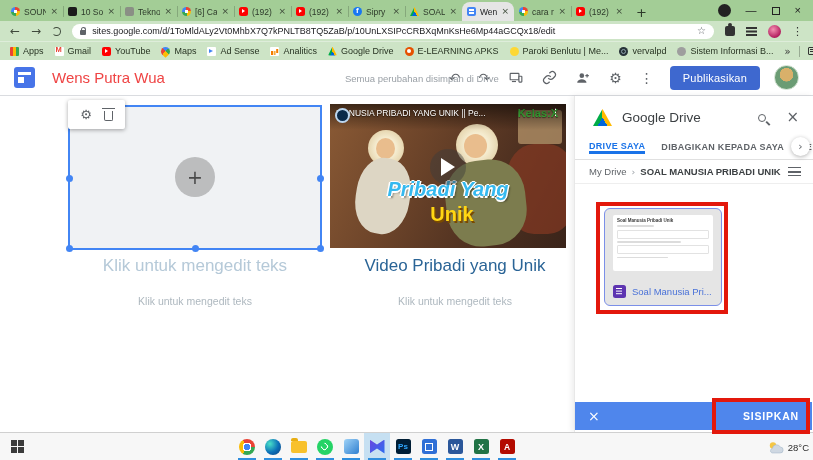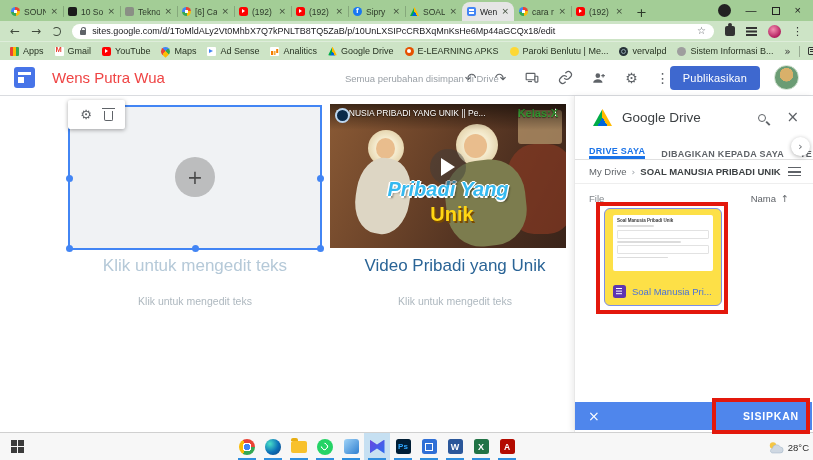--- a/index.html
+++ b/index.html
@@ -79,21 +79,21 @@
   
   .sites-header { height:36px; background:#fff; border-bottom:1px solid #dadce0; display:flex; align-items:center; padding:0 14px; position:relative; }
   .sites-logo { width:21px; height:21px; background:#4774e8; border-radius:3px; position:relative; flex:none; }
   .sites-logo::before { content:""; position:absolute; left:4px; right:4px; top:5px; height:3px; background:#fff; }
   .sites-logo::after { content:""; position:absolute; left:4px; top:10px; width:6px; height:6px; background:#fff; }
   .site-title { font-size:15px; color:#ef4444; margin-left:17px; }
   .save-status { position:absolute; left:345px; top:50%; transform:translateY(-50%); font-size:9.5px; color:#9aa0a6; }
   .hdr-icons { margin-left:auto; display:flex; align-items:center; gap:18px; color:#5f6368; }
   .hic { font-size:14px; line-height:1; cursor:pointer; color:#5f6368; }
   .hic svg { display:block; }
-  .publish-btn { background:#3e68cf; color:#fff; font-size:11px; font-weight:500; padding:6px 13px; border-radius:4px; border:none; letter-spacing:.2px; cursor:pointer; }
+  .publish-btn { background:#3e68cf; color:#fff; font-size:11px; font-weight:500; padding:6px 13px; border-radius:4px; border:none; margin-left:16px; letter-spacing:.2px; cursor:pointer; }
   .avatar-lg { width:25px; height:25px; border-radius:50%; margin-left:14px; background:radial-gradient(circle at 50% 38%,#d9b06a 0 36%,#6b9c74 38%); border:1px solid #cfe0cf; }
 
   
   .main { height:336px; display:flex; position:relative; background:#fff; }
   .canvas { flex:1; position:relative; background:#fff; }
 
   .sel-box { position:absolute; left:68px; top:9px; width:254px; height:145px; background:#f0f2f4; border:2px solid #4285f4; }
   .handle { position:absolute; width:7px; height:7px; border-radius:50%; background:#4285f4; }
   .chip { position:absolute; left:68px; top:4px; width:57px; height:29px; background:#fff; border-radius:2px; box-shadow:0 1px 4px rgba(0,0,0,.35); display:flex; align-items:center; justify-content:center; gap:12px; z-index:3; }
   .chip .gear { font-size:13px; color:#5f6368; line-height:1; cursor:pointer; }
@@ -126,36 +126,36 @@
   .cap-right { position:absolute; left:330px; top:199px; width:250px; text-align:center; font-size:10.5px; color:#aeb8bf; }
 
   
   .panel { width:239px; background:#fff; border-left:1px solid #e8e8e8; box-shadow:-2px 0 6px rgba(0,0,0,.08); position:relative; }
   .p-header { display:flex; align-items:center; padding:13px 14px 9px 18px; gap:10px; }
   .drv-logo { width:19px; height:17px; clip-path:polygon(50% 0,0 100%,100% 100%); background:conic-gradient(from 0deg,#ffba00 0 150deg,#0066da 150deg 210deg,#00ac47 210deg 360deg); flex:none; }
   .p-title { font-size:13.5px; color:#3c4043; flex:1; }
   .mag { width:8px; height:8px; border:1.6px solid #5f6368; border-radius:50%; position:relative; margin-right:10px; cursor:pointer; }
   .mag::after { content:""; position:absolute; width:1.7px; height:5px; background:#5f6368; left:7.4px; top:6.4px; transform:rotate(-45deg); }
   .p-close { font-size:15px; color:#5f6368; line-height:1; cursor:pointer; }
-  .p-tabs { display:flex; align-items:flex-end; border-bottom:1px solid #e0e0e0; padding-left:14px; gap:16px; height:25px; position:relative; }
+  .p-tabs { display:flex; align-items:center; border-bottom:1px solid #e0e0e0; padding-left:14px; gap:16px; height:25px; position:relative; }
   .p-tab { font-size:9px; font-weight:600; letter-spacing:.3px; color:#5f6368; display:flex; align-items:center; white-space:nowrap; cursor:pointer; }
   .p-tab.active { color:#1a73e8; border-bottom:3px solid #1a73e8; }
   .p-tab.cut { overflow:hidden; max-width:18px; }
   .tab-chevron { position:absolute; right:3px; top:2px; width:19px; height:19px; border-radius:50%; background:#fff; box-shadow:0 1px 4px rgba(0,0,0,.3); display:flex; align-items:center; justify-content:center; font-size:11px; color:#5f6368; cursor:pointer; }
   .p-crumbs { display:flex; align-items:center; gap:5px; height:24px; padding:0 12px 0 14px; border-bottom:1px solid #eee; }
   .crumb-root { font-size:9.5px; color:#5f6368; cursor:pointer; }
   .crumb-sep { font-size:9.5px; color:#9aa0a6; }
   .crumb-cur { font-size:9.5px; font-weight:600; color:#3c4043; white-space:nowrap; overflow:hidden; flex:1; }
   .listview-icon { width:13px; height:9px; border-top:1.7px solid #5f6368; border-bottom:1.7px solid #5f6368; position:relative; cursor:pointer; flex:none; }
   .listview-icon::after { content:""; position:absolute; left:0; right:0; top:2.9px; height:1.7px; background:#5f6368; }
   .p-filehdr { display:flex; align-items:center; padding:9px 24px 2px 14px; }
   .fh-file { font-size:9.5px; color:#80868b; flex:1; }
   .fh-nama { font-size:9.5px; color:#5f6368; }
   .fh-arrow { font-size:9.5px; color:#5f6368; margin-left:5px; }
-  .file-card { position:absolute; left:29px; top:112px; width:118px; height:98px; background:#fde047; border:1px solid #7b8fe8; border-radius:6px; cursor:pointer; }
+  .file-card { position:absolute; left:29px; top:112px; width:118px; height:98px; background:#e5e5e5; border:1px solid #7b8fe8; border-radius:6px; cursor:pointer; }
   .sheet { position:absolute; left:8px; right:8px; top:6px; height:56px; background:#fff; border-radius:2px; padding:3px 4px; overflow:hidden; }
   .sheet-title { font-size:4.5px; color:#3c3c3c; font-weight:bold; }
   .sline { height:1.6px; background:#dcdcdc; margin-top:2.4px; border-radius:1px; }
   .sline.w40 { width:40%; } .sline.w70 { width:70%; } .sline.w55 { width:55%; }
   .sbox { height:9px; border:.6px solid #e2e2e2; border-radius:1px; margin-top:2.6px; }
   .card-foot { position:absolute; left:8px; right:5px; bottom:7px; display:flex; align-items:center; gap:6px; }
   .forms-icon { width:13px; height:13px; background:#5e35b1; border-radius:2.5px; position:relative; flex:none; }
   .forms-icon::after { content:""; position:absolute; left:3.4px; top:3.2px; width:6px; height:1.3px; background:#fff; box-shadow:0 2.6px 0 #fff,0 5.2px 0 #fff; }
   .file-name { font-size:9.5px; color:#4a72d8; white-space:nowrap; overflow:hidden; }
   .insert-bar { position:absolute; left:0; right:1px; bottom:2px; height:28px; background:#4f86ec; display:flex; align-items:center; justify-content:space-between; padding:0 13px; z-index:4; }
@@ -431,25 +431,20 @@
       <span class="p-tab">DIBAGIKAN KEPADA SAYA</span>
       <span class="p-tab cut">TE</span>
       <span class="tab-chevron glyph">›</span>
     </div>
     <div class="p-crumbs">
       <span class="crumb-root">My Drive</span>
       <span class="crumb-sep glyph">›</span>
       <span class="crumb-cur">SOAL MANUSIA PRIBADI UNIK</span>
       <span class="listview-icon"></span>
     </div>
-    <div class="p-filehdr">
-      <span class="fh-file">File</span>
-      <span class="fh-nama">Nama</span>
-      <span class="fh-arrow glyph">↑</span>
-    </div>
     <div class="file-card">
       <div class="sheet">
         <div class="sheet-title">Soal Manusia Pribadi Unik</div>
         <div class="sline w40"></div>
         <div class="sbox"></div>
         <div class="sline w70"></div>
         <div class="sbox"></div>
         <div class="sline w55"></div>
       </div>
       <div class="card-foot">

